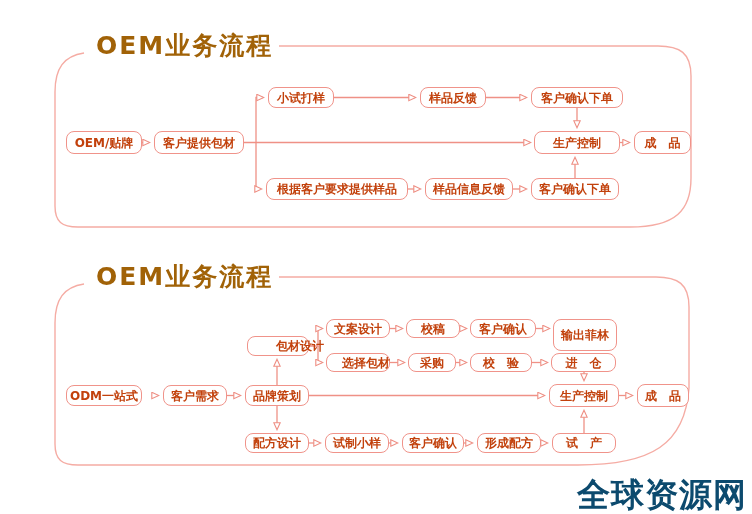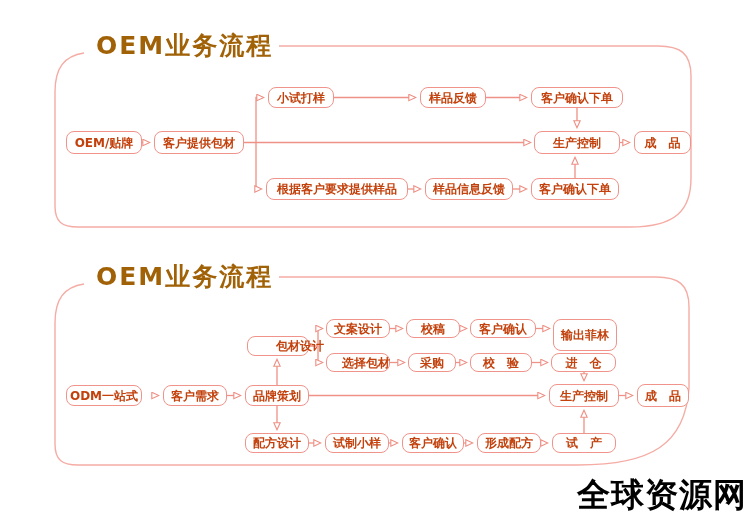--- a/index.html
+++ b/index.html
@@ -16,21 +16,21 @@
   }
   .node{
     position:absolute;box-sizing:border-box;background:#ffffff;
     border:1.3px solid #f0938a;border-radius:8px;
     color:#c2410c;font-weight:bold;font-size:12px;line-height:1;
     display:flex;align-items:center;justify-content:center;
     white-space:nowrap;z-index:3;
   }
   .watermark{
     position:absolute;right:5px;bottom:0px;
-    font-size:33px;font-weight:bold;color:#000000;
+    font-size:33px;font-weight:bold;color:#0c4a6e;
     letter-spacing:1px;line-height:38px;z-index:4;white-space:nowrap;
   }
 </style>
 </head>
 <body>
 
 <div class="stage">
 
   <svg class="layer" width="752" height="514" viewBox="0 0 752 514">
     <defs>

